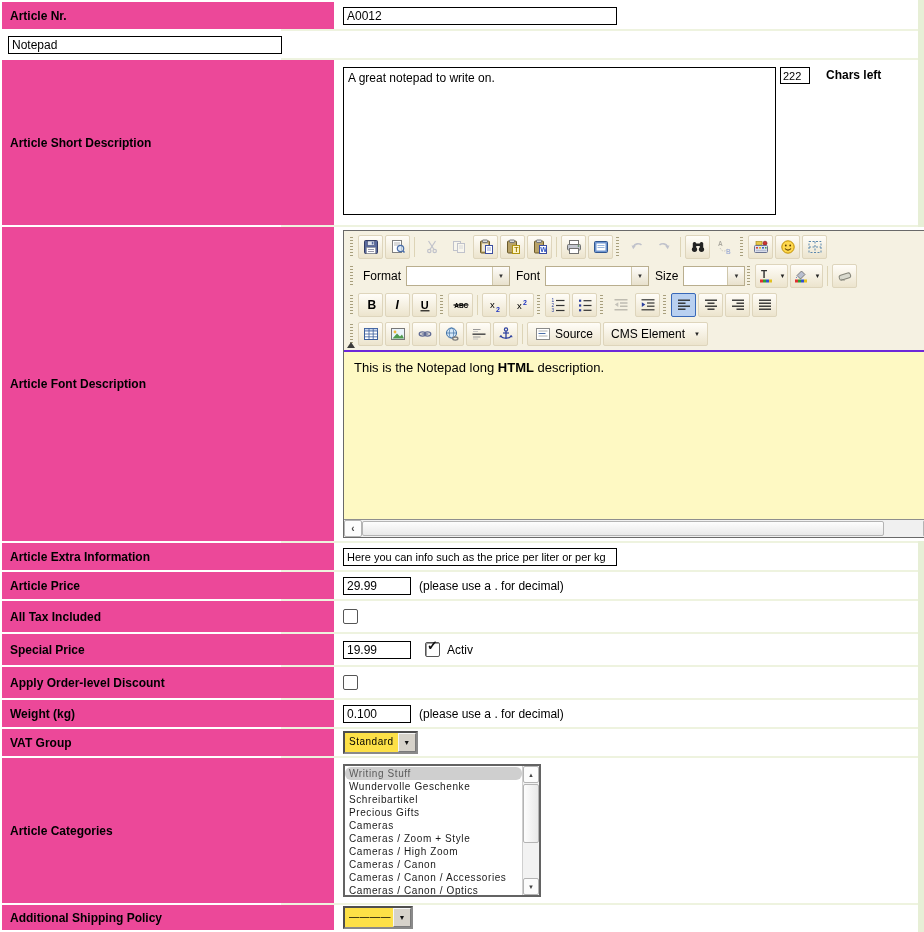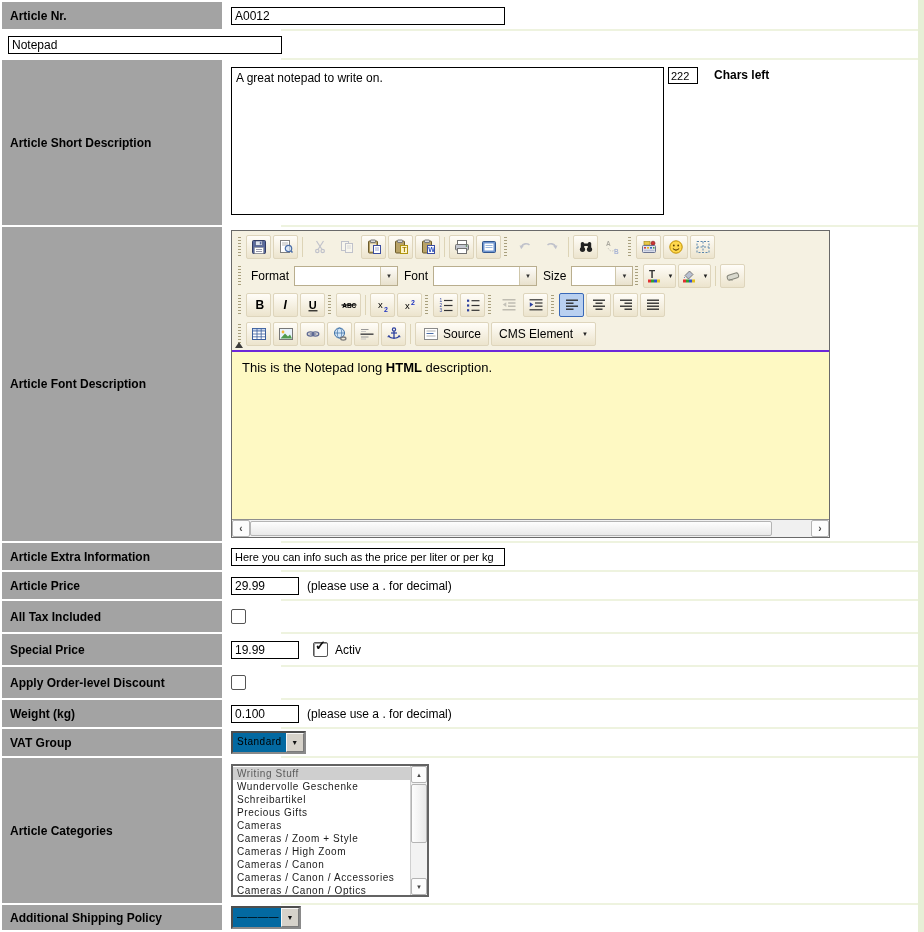--- a/index.html
+++ b/index.html
@@ -1,52 +1,52 @@
 <!DOCTYPE html>
 <html><head>
 <meta charset="utf-8">
 <style>
   html,body{margin:0;padding:0;background:#fff;}
   body{width:924px;font-family:"Liberation Sans",sans-serif;color:#000;}
   .page{position:relative;width:924px;min-height:932px;padding:2px 6px 2px 2px;box-sizing:border-box;}
   .right-strip{position:absolute;top:0;right:0;width:6px;height:100%;background:#e7efd6;}
   .row{display:flex;}
   .sep{height:2px;background:linear-gradient(to right,#ffffff 0 279px,#eef3df 279px 100%);}
-  .lbl{width:220px;flex:none;background:#a3a3a3;display:flex;align-items:center;padding-left:8px;box-sizing:border-box;
+  .lbl{width:332px;flex:none;background:#ec4899;display:flex;align-items:center;padding-left:8px;box-sizing:border-box;
        font-size:12px;font-weight:bold;margin-right:3px;}
   .val{flex:1;background:#fff;display:flex;align-items:center;padding-left:6px;box-sizing:border-box;position:relative;}
   .val.top{align-items:flex-start;padding-top:7px;}.h27{height:27px}.h165{height:165px}.h314{height:314px}.h31{height:31px}.h145{height:145px}.h25{height:25px}
 
   
   .ti{border:1px solid #000;background:#fff;height:18px;font-family:"Liberation Sans",sans-serif;font-size:12px;
       padding:1px 3px;box-sizing:border-box;outline:none;}
   .w280{width:274px}.w68{width:68px}
   .ti.small{font-size:11px;}
   textarea.ta{width:433px;height:148px;border:1px solid #000;resize:none;font-family:"Liberation Sans",sans-serif;
       font-size:12px;padding:3px 4px;box-sizing:border-box;outline:none;}
   .chars-box{width:30px;height:17px;border:1px solid #000;font-size:11px;padding:1px 2px;box-sizing:border-box;margin-left:4px;}
   .chars-lbl{font-size:12px;font-weight:bold;margin-left:16px;line-height:17px;}
   .hint{font-size:12px;margin-left:8px;}
   .cb{width:13px;height:13px;border:1px solid #555;border-radius:2px;background:#fff;position:relative;flex:none;}
   .cb.checked{box-shadow:inset 1px 1px 0 #9a9a9a;}
   .cb.checked .chk{position:absolute;left:1px;top:-4px;font-size:13px;font-weight:bold;color:#111;line-height:13px;}
   .cb-label{font-size:12px;margin-left:7px;}
 
   
-  .sel{display:flex;align-items:stretch;background:#0369a1;border:2px solid;border-color:#4e4e4e #8a8a8a #8a8a8a #4e4e4e;
+  .sel{display:flex;align-items:stretch;background:#fde047;border:2px solid;border-color:#4e4e4e #8a8a8a #8a8a8a #4e4e4e;
        height:19px;box-sizing:content-box;}
   .sel .sel-text{font-size:10px;letter-spacing:.5px;padding:3px 4px 0 4px;white-space:nowrap;overflow:hidden;}
   .sel .sel-btn{width:16px;flex:none;margin-left:auto;background:#d6d2ca;border:1px solid;border-color:#f6f6f6 #7a7a7a #7a7a7a #f6f6f6;
        display:flex;align-items:center;justify-content:center;font-size:7px;color:#111;}.sel.w84{width:66px}
   .dash-text{letter-spacing:-1px;font-size:11px;padding-top:2px;}
 
   
   .listbox{display:flex;width:198px;height:133px;border:2px solid #636363;background:#fff;box-sizing:border-box;}
   .opts{flex:1;overflow:hidden;padding-top:1px;}
-  .list-option{height:13px;line-height:13px;font-size:10px;letter-spacing:.6px;padding-left:4px;white-space:nowrap;color:#1a1a1a;}
+  .list-option{height:13px;line-height:13px;font-size:10px;letter-spacing:.6px;padding-left:4px;white-space:nowrap;color:#1a1a1a;border-radius:6px;}
   .list-option.selected{background:#cfcfcf;color:#5b5b5b;}
   .vscroll{width:16px;flex:none;display:flex;flex-direction:column;background:#f2f2f2;border-left:1px solid #cfcfcf;}
   .vbtn{height:15px;flex:none;background:#fcfcfc;border:1px solid #b4b4b4;border-radius:2px;display:flex;align-items:center;
         justify-content:center;font-size:6px;color:#444;}
   .vthumb{height:57px;flex:none;background:linear-gradient(to right,#fdfdfd,#e9e9e9);border:1px solid #b4b4b4;border-radius:2px;margin:1px 0;}
   .vtrack{flex:1;}
 
   
   .editor{width:599px;border:1px solid #696969;background:#f5f1e2;margin-left:0;box-sizing:border-box;}
   .tbar{position:relative;padding:1px 2px 2px 2px;}

